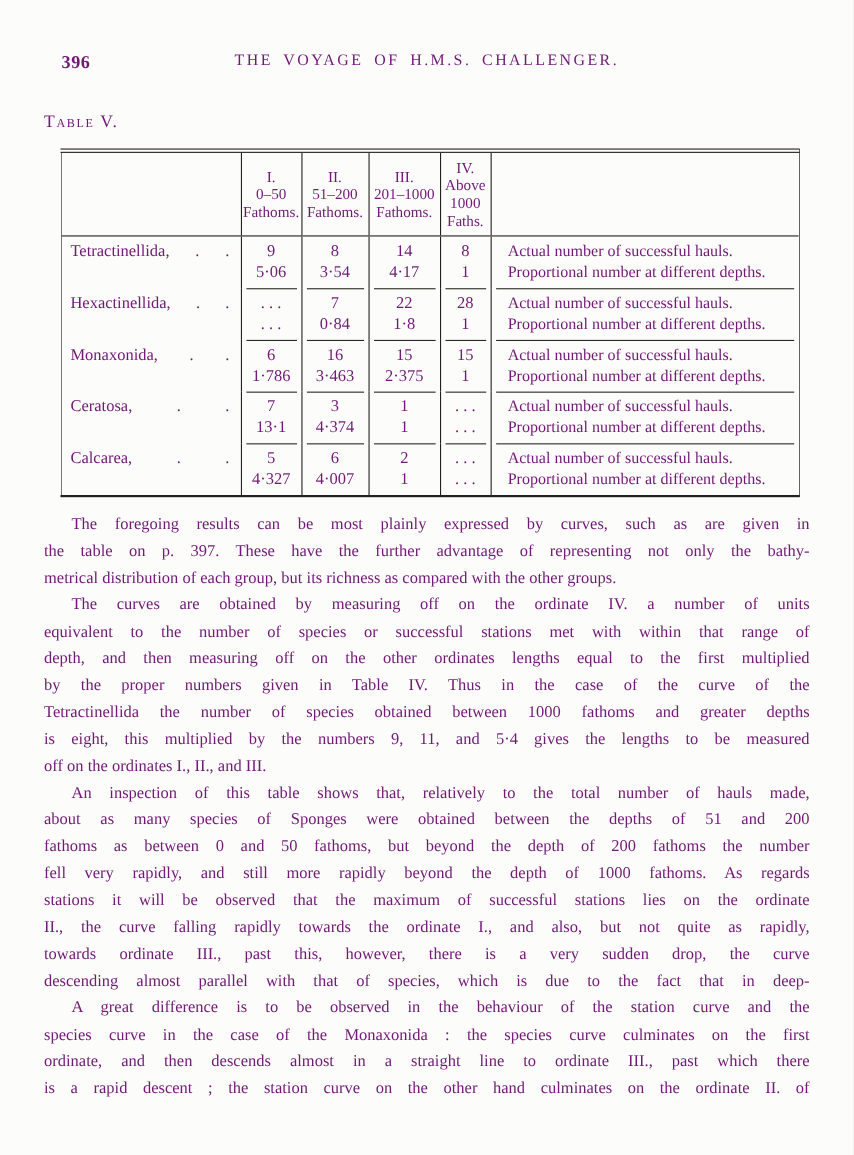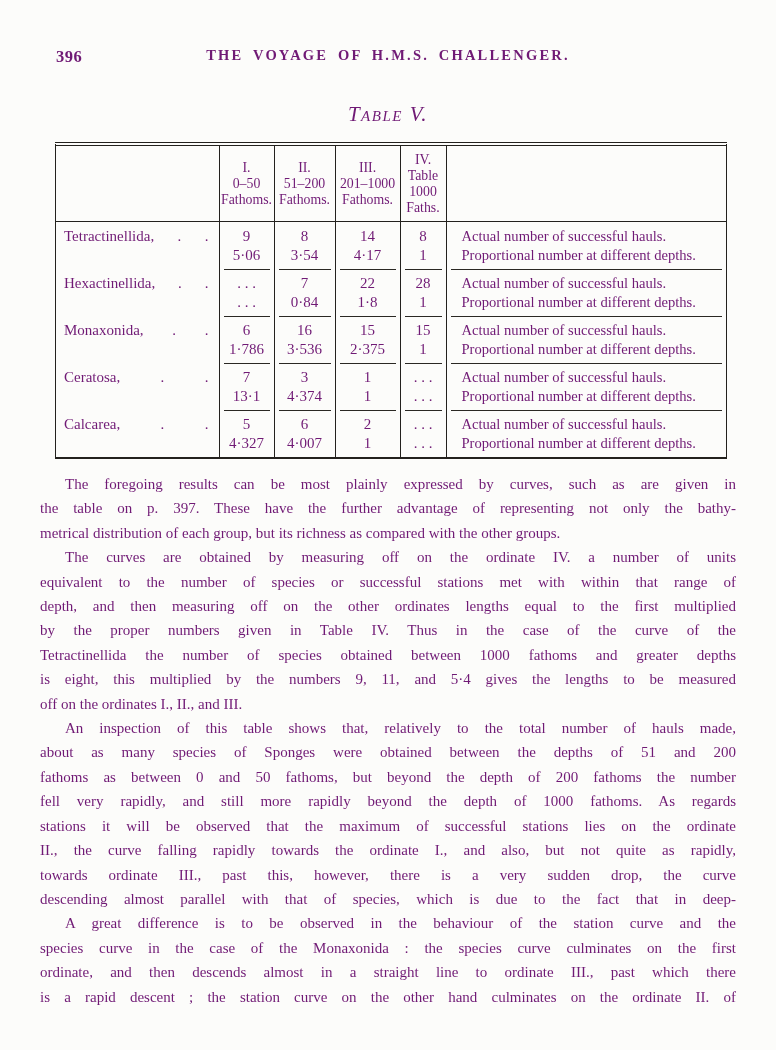--- a/index.html
+++ b/index.html
@@ -15,27 +15,27 @@
     padding:47px 40px 0 40px;
   }
   
   .pagehead { position:relative; height:22px; }
   .pagenum {
     position:absolute; left:16px; top:0;
     font-weight:700; font-size:16.5px; letter-spacing:0.5px;
   }
   .runtitle {
     display:block; text-align:center;
-    font-weight:700; font-size:14.5px; letter-spacing:2.2px;
+    font-weight:400; font-size:14.5px; letter-spacing:2.2px;
     word-spacing:4px;
   }
   
   .caption {
-    margin-top:33px; text-align:center;
-    font-variant:small-caps; font-size:21px; letter-spacing:1.5px;font-style:italic;
+    margin-top:33px; 
+    font-variant:small-caps; font-size:16px; letter-spacing:1.5px;
   }
   
   .table-frame {
     margin:15px 9px 0 15px;
     border:1px solid #23211d;
     border-top:4px double #23211d;
     border-bottom:2px solid #23211d;
   }
   table.datatable {
     width:100%; border-collapse:collapse; table-layout:fixed;
@@ -103,21 +103,21 @@
               <div class="tline">51–200</div>
               <div class="tline tlast">Fathoms.</div>
             </td>
           <td class="num hdr">
               <div class="tline">III.</div>
               <div class="tline">201–1000</div>
               <div class="tline tlast">Fathoms.</div>
             </td>
           <td class="num hdr">
               <div class="tline">IV.</div>
-              <div class="tline">Table</div>
+              <div class="tline">Above</div>
               <div class="tline">1000</div>
               <div class="tline tlast">Faths.</div>
             </td>
           <td class="desc hdr"></td>
         </tr>
       </thead>
       <tbody>
 
         <tr>
           <td class="label">
@@ -186,21 +186,21 @@
               <span>.</span>
               <span>.</span>
             </div>
           </td>
           <td class="num">
               <div class="cl">6</div>
               <div class="cl">1·786</div>
             </td>
           <td class="num">
               <div class="cl">16</div>
-              <div class="cl">3·536</div>
+              <div class="cl">3·463</div>
             </td>
           <td class="num">
               <div class="cl">15</div>
               <div class="cl">2·375</div>
             </td>
           <td class="num">
               <div class="cl">15</div>
               <div class="cl">1</div>
             </td>
           <td class="desc">

